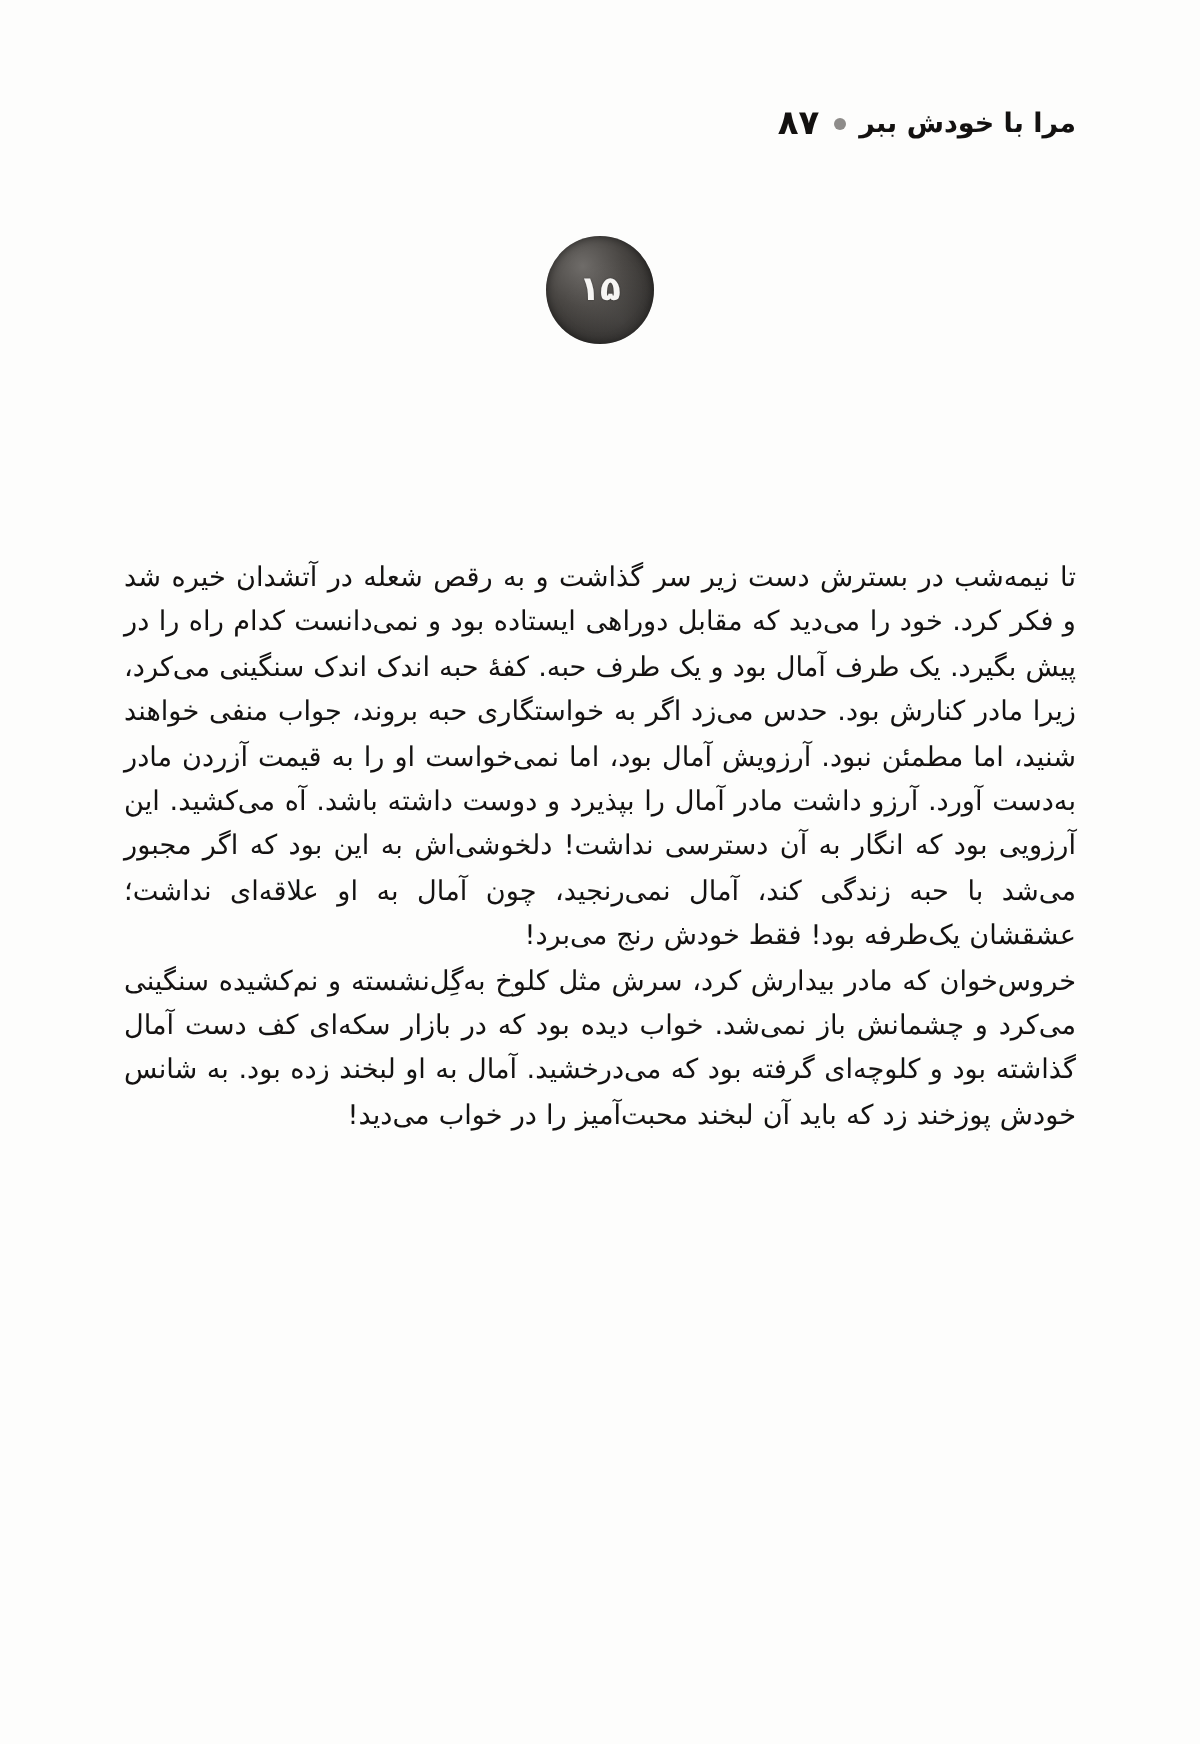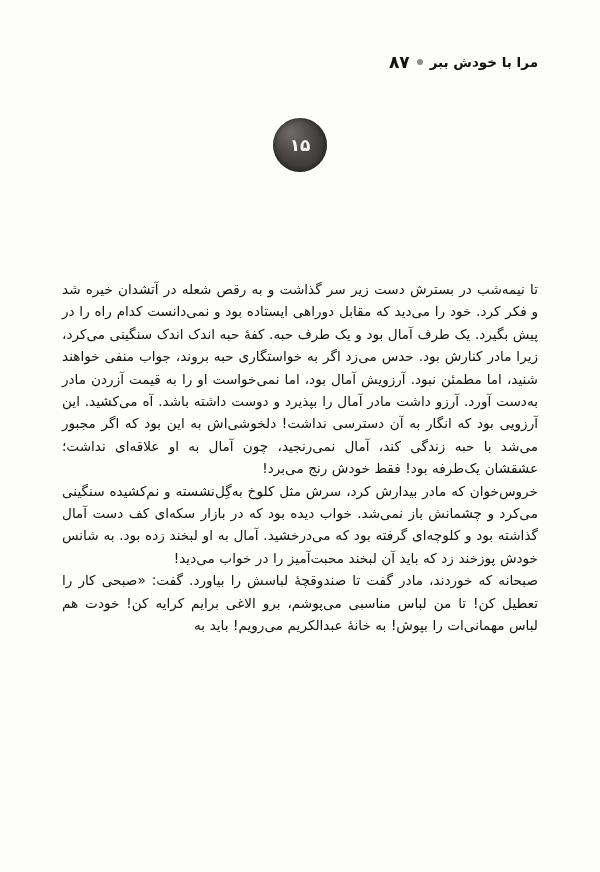--- a/index.html
+++ b/index.html
@@ -143,16 +143,15 @@
 
   <div class="chapter-medallion-wrap">
     <div class="chapter-medallion">
       <span class="chapter-number">۱۵</span>
     </div>
   </div>
 
   <div class="text-body">
     <p class="para">تا نیمه‌شب در بسترش دست زیر سر گذاشت و به رقص شعله در آتشدان خیره شد و فکر کرد. خود را می‌دید که مقابل دوراهی ایستاده بود و نمی‌دانست کدام راه را در پیش بگیرد. یک طرف آمال بود و یک طرف حبه. کفهٔ حبه اندک اندک سنگینی می‌کرد، زیرا مادر کنارش بود. حدس می‌زد اگر به خواستگاری حبه بروند، جواب منفی خواهند شنید، اما مطمئن نبود. آرزویش آمال بود، اما نمی‌خواست او را به قیمت آزردن مادر به‌دست آورد. آرزو داشت مادر آمال را بپذیرد و دوست داشته باشد. آه می‌کشید. این آرزویی بود که انگار به آن دسترسی نداشت! دلخوشی‌اش به این بود که اگر مجبور می‌شد با حبه زندگی کند، آمال نمی‌رنجید، چون آمال به او علاقه‌ای نداشت؛ عشقشان یک‌طرفه بود! فقط خودش رنج می‌برد!</p>
     <p class="para">خروس‌خوان که مادر بیدارش کرد، سرش مثل کلوخ به‌گِل‌نشسته و نم‌کشیده سنگینی می‌کرد و چشمانش باز نمی‌شد. خواب دیده بود که در بازار سکه‌ای کف دست آمال گذاشته بود و کلوچه‌ای گرفته بود که می‌درخشید. آمال به او لبخند زده بود. به شانس خودش پوزخند زد که باید آن لبخند محبت‌آمیز را در خواب می‌دید!</p>
-    <p class="para last-line-right">صبحانه که خوردند، مادر گفت تا صندوقچهٔ لباسش را بیاورد. گفت: «صبحی کار را تعطیل کن! تا من لباس مناسبی می‌پوشم، برو الاغی برایم کرایه کن! خودت هم لباس مهمانی‌ات را بپوش! به خانهٔ عبدالکریم می‌رویم! باید به</p>
   </div>
 
 </div>
 
 </body></html>

